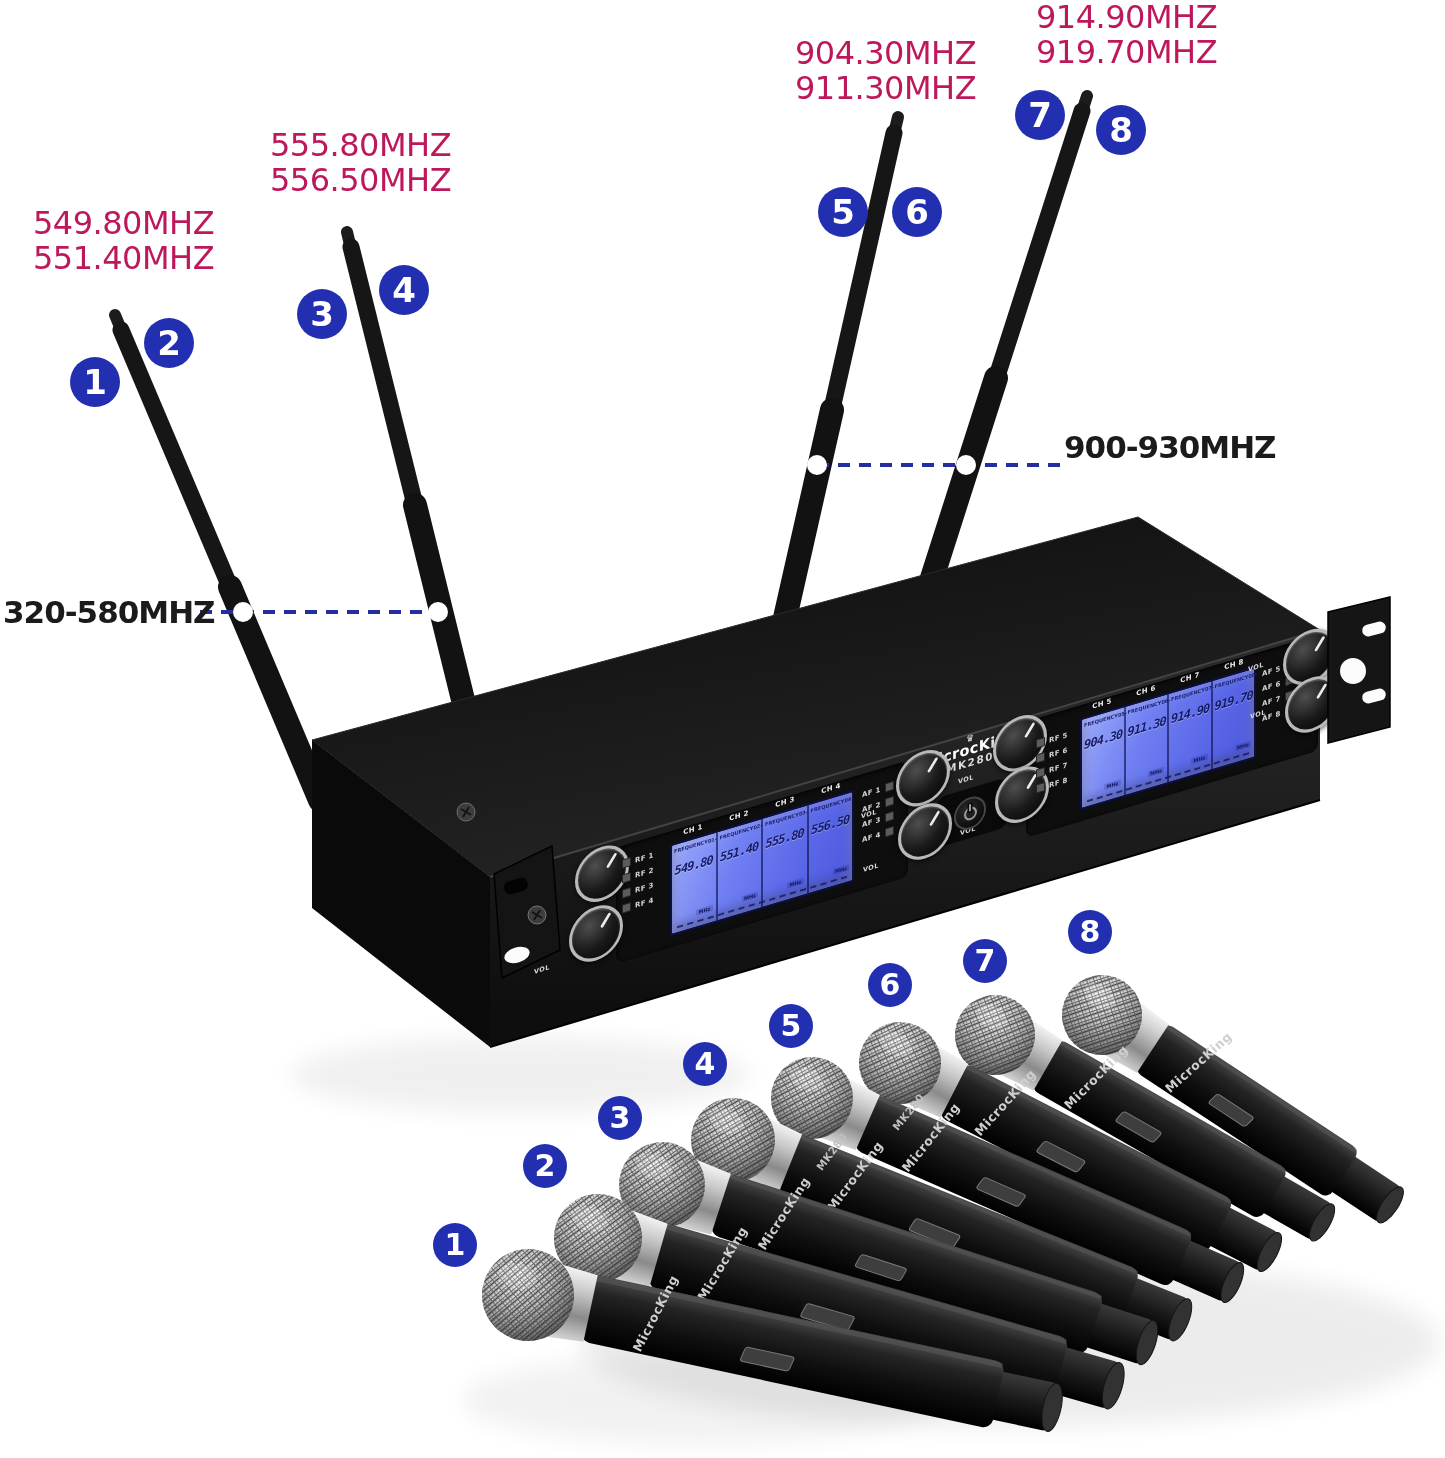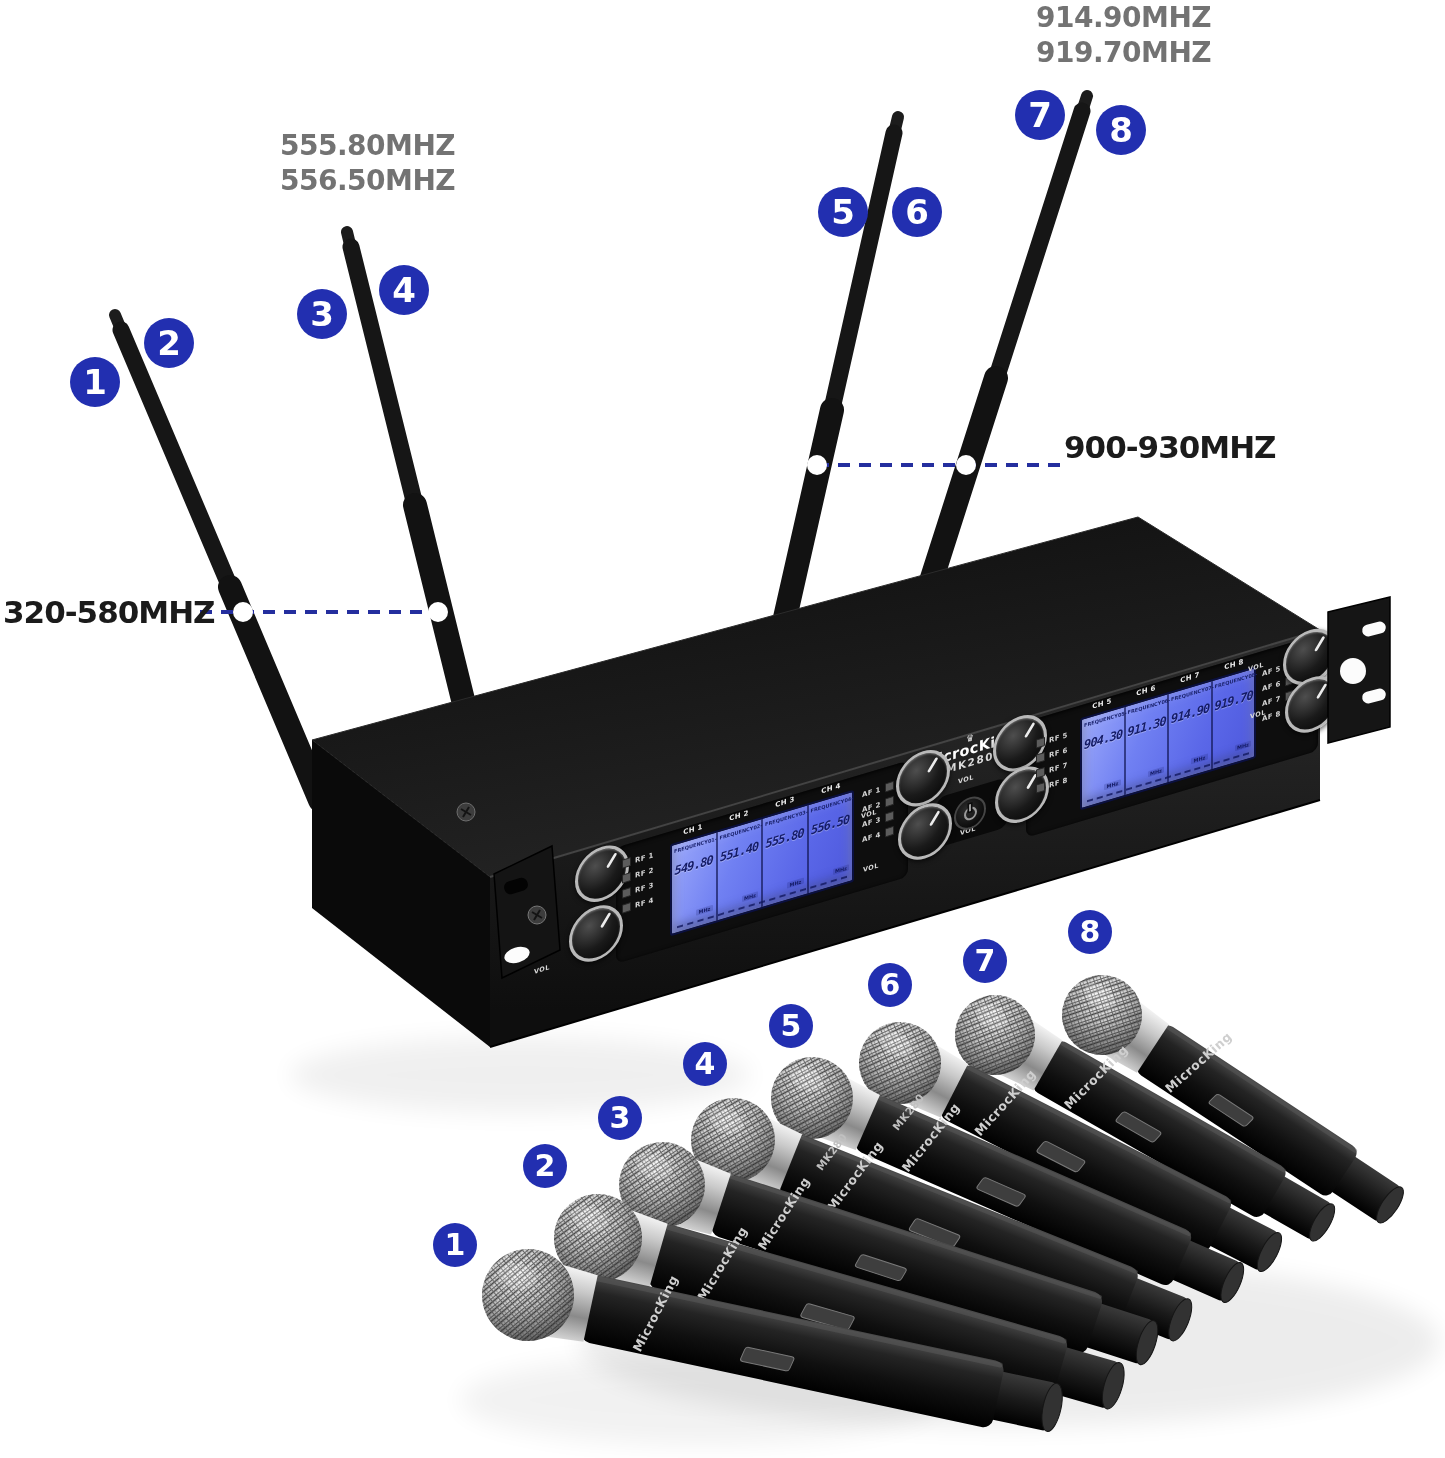--- a/index.html
+++ b/index.html
@@ -2,22 +2,22 @@
 <html><head>
 <meta charset="utf-8">
 <style>
   html,body{margin:0;padding:0;background:#fff;}
   .stage{position:relative;width:1445px;height:1458px;background:#ffffff;overflow:hidden;
          font-family:"DejaVu Sans","Liberation Sans",sans-serif;}
   svg.base{position:absolute;left:0;top:0;z-index:1;}
   svg.overlay{position:absolute;left:0;top:0;z-index:4;pointer-events:none;}
 
   
-  .freq{position:absolute;z-index:5;font-weight:bold;font-size:28px;line-height:35px;
-        letter-spacing:-0.5px;color:#737373;white-space:nowrap;}
+  .freq{position:absolute;z-index:5;font-weight:normal;font-size:32px;line-height:35px;
+        letter-spacing:-0.5px;color:#be185d;white-space:nowrap;}
   .range{position:absolute;z-index:5;font-weight:bold;font-size:31px;letter-spacing:-1px;
          color:#1b1b1b;white-space:nowrap;}
   .badge{position:absolute;z-index:6;border-radius:50%;background:#222fb0;color:#fff;
          text-align:center;font-weight:bold;}
   .ba{width:50px;height:50px;font-size:34px;line-height:50px;}
   .bm{width:44px;height:44px;font-size:30px;line-height:44px;}
 
   
   .panel{position:absolute;left:490px;top:877px;width:830px;height:170px;z-index:3;
          transform:skewY(-16.57deg);transform-origin:0 0;}
@@ -501,23 +501,31 @@
       <circle cx="438" cy="612" r="10" fill="#fff"></circle>
     </g>
 
     <g>
       <line x1="817" y1="465" x2="1062" y2="465" stroke="#242e9e" stroke-width="4" stroke-dasharray="12 9"></line>
       <circle cx="817" cy="465" r="10" fill="#fff"></circle>
       <circle cx="966" cy="465" r="10" fill="#fff"></circle>
     </g>
   </svg>
 
-  <div class="freq" style="left:280px;top:128px">
+  <div class="freq" style="left:33px;top:206px">
+    <div>549.80MHZ</div>
+    <div>551.40MHZ</div>
+  </div>
+  <div class="freq" style="left:270px;top:128px">
     <div>555.80MHZ</div>
     <div>556.50MHZ</div>
+  </div>
+  <div class="freq" style="left:795px;top:36px">
+    <div>904.30MHZ</div>
+    <div>911.30MHZ</div>
   </div>
   <div class="freq" style="left:1036px;top:0px">
     <div>914.90MHZ</div>
     <div>919.70MHZ</div>
   </div>
   <div class="range" style="left:3px;top:594px">320-580MHZ</div>
   <div class="range" style="left:1064px;top:429px">900-930MHZ</div>
 
   <div class="badge ba" style="left:70px;top:357px">1</div>
   <div class="badge ba" style="left:144px;top:318px">2</div>

